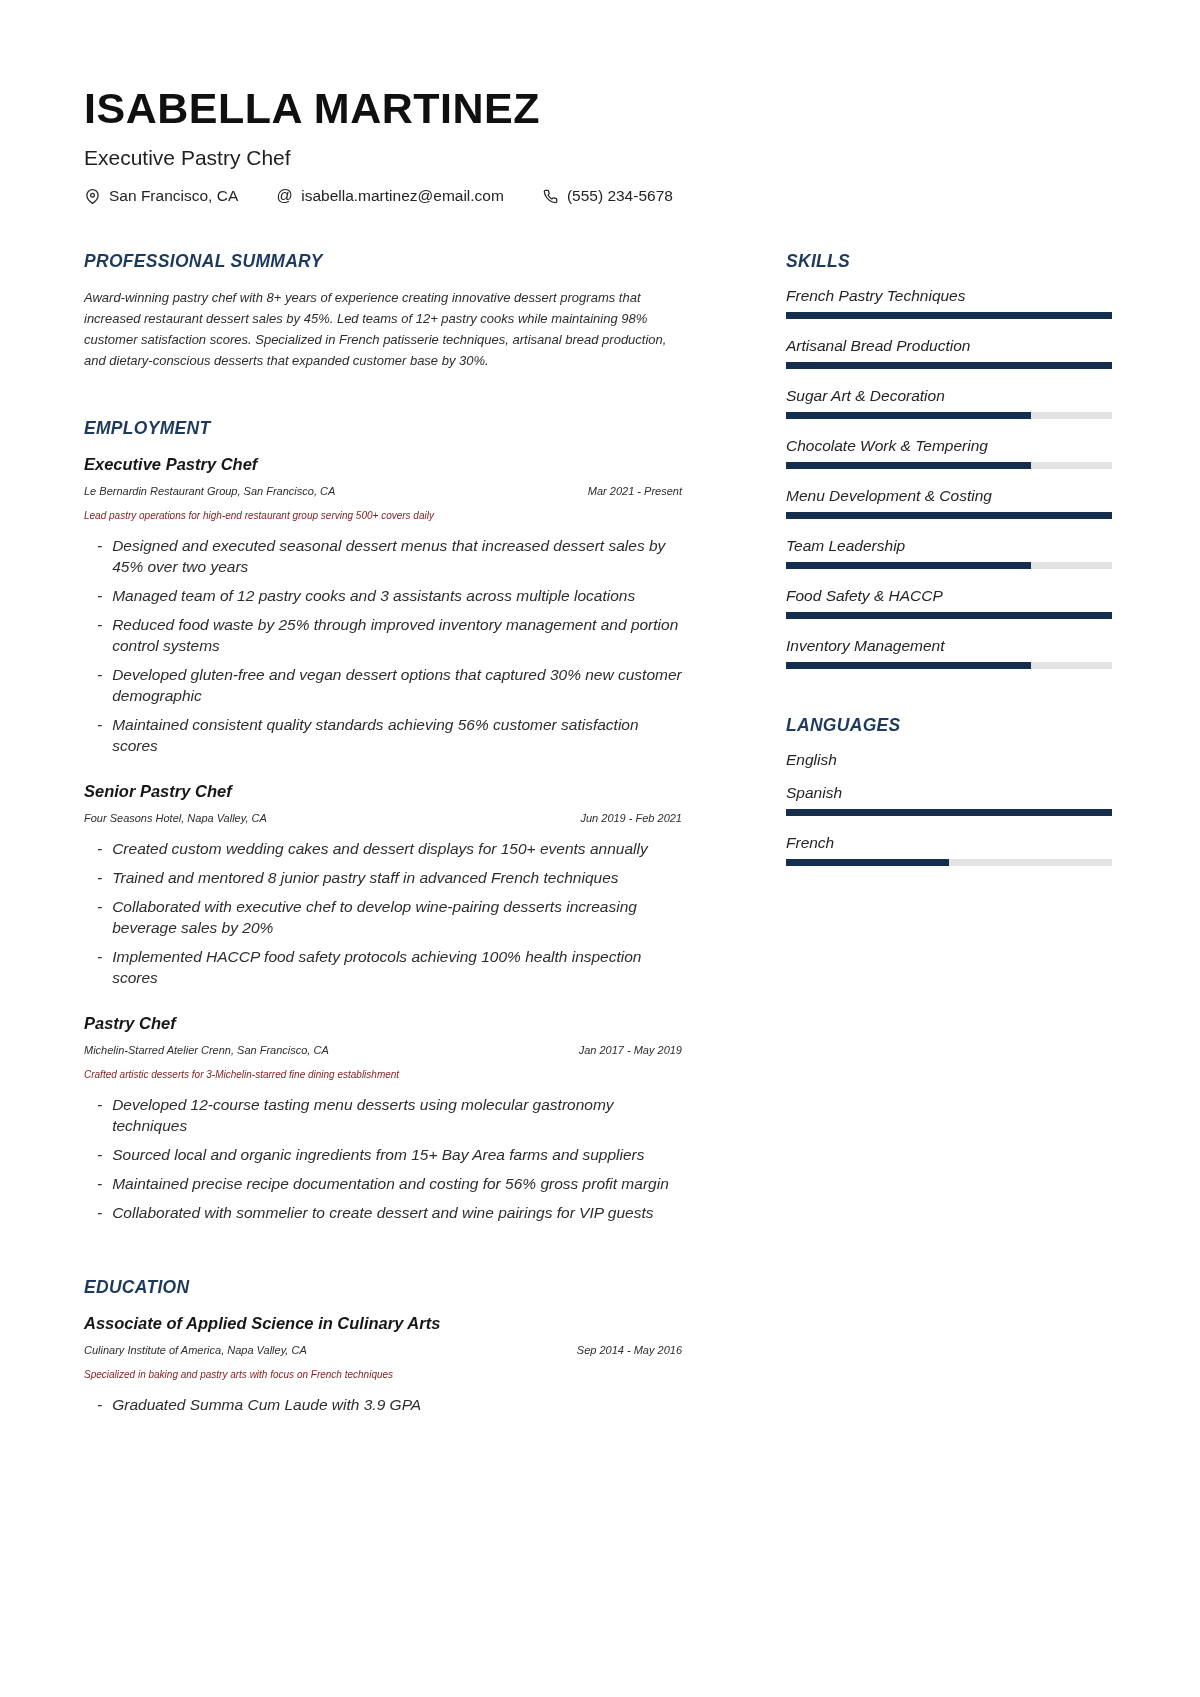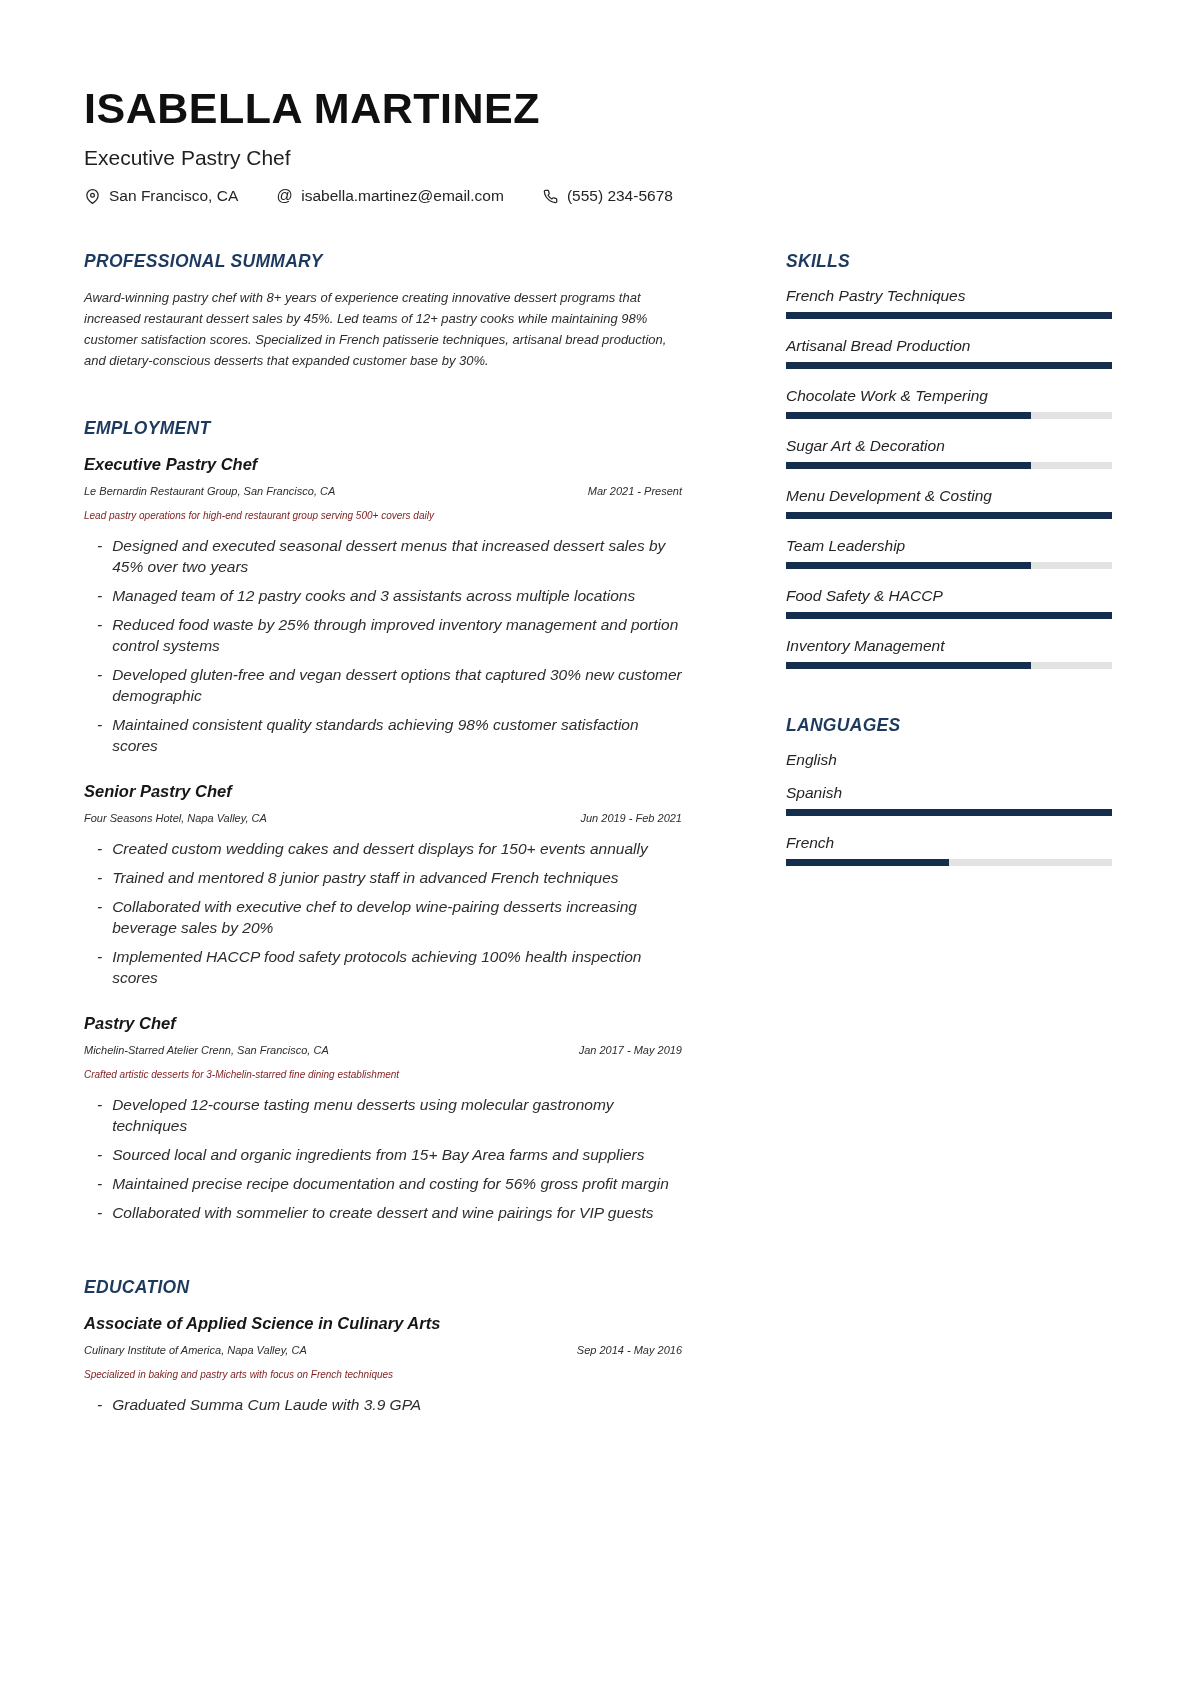--- a/index.html
+++ b/index.html
@@ -112,21 +112,21 @@
                 <div class="bullet">
                   <span class="dash">-</span>
                   <span class="btext">Reduced food waste by 25% through improved inventory management and portion control systems</span>
                 </div>
                 <div class="bullet">
                   <span class="dash">-</span>
                   <span class="btext">Developed gluten-free and vegan dessert options that captured 30% new customer demographic</span>
                 </div>
                 <div class="bullet">
                   <span class="dash">-</span>
-                  <span class="btext">Maintained consistent quality standards achieving 98% customer satisfaction scores</span>
+                  <span class="btext">Maintained consistent quality standards achieving 56% customer satisfaction scores</span>
                 </div>
               </div>
             </div>
             <div class="entry">
               <div class="entry-title">Senior Pastry Chef</div>
               <div class="entry-meta">
                 <span class="entry-company">Four Seasons Hotel, Napa Valley, CA</span>
                 <span class="entry-dates">Jun 2019 - Feb 2021</span>
               </div>
               <div class="bullets">
@@ -210,27 +210,27 @@
                 <div class="bar-fill" style="width: 100%; background: rgb(22, 46, 77);"></div>
               </div>
             </div>
             <div class="skill">
               <div class="skill-label">Artisanal Bread Production</div>
               <div class="bar-track" style="background: rgb(227, 227, 227);">
                 <div class="bar-fill" style="width: 100%; background: rgb(22, 46, 77);"></div>
               </div>
             </div>
             <div class="skill">
+              <div class="skill-label">Sugar Art &amp; Decoration</div>
+              <div class="bar-track" style="background: rgb(227, 227, 227);">
+                <div class="bar-fill" style="width: 75%; background: rgb(22, 46, 77);"></div>
+              </div>
+            </div>
+            <div class="skill">
               <div class="skill-label">Chocolate Work &amp; Tempering</div>
-              <div class="bar-track" style="background: rgb(227, 227, 227);">
-                <div class="bar-fill" style="width: 75%; background: rgb(22, 46, 77);"></div>
-              </div>
-            </div>
-            <div class="skill">
-              <div class="skill-label">Sugar Art &amp; Decoration</div>
               <div class="bar-track" style="background: rgb(227, 227, 227);">
                 <div class="bar-fill" style="width: 75%; background: rgb(22, 46, 77);"></div>
               </div>
             </div>
             <div class="skill">
               <div class="skill-label">Menu Development &amp; Costing</div>
               <div class="bar-track" style="background: rgb(227, 227, 227);">
                 <div class="bar-fill" style="width: 100%; background: rgb(22, 46, 77);"></div>
               </div>
             </div>

